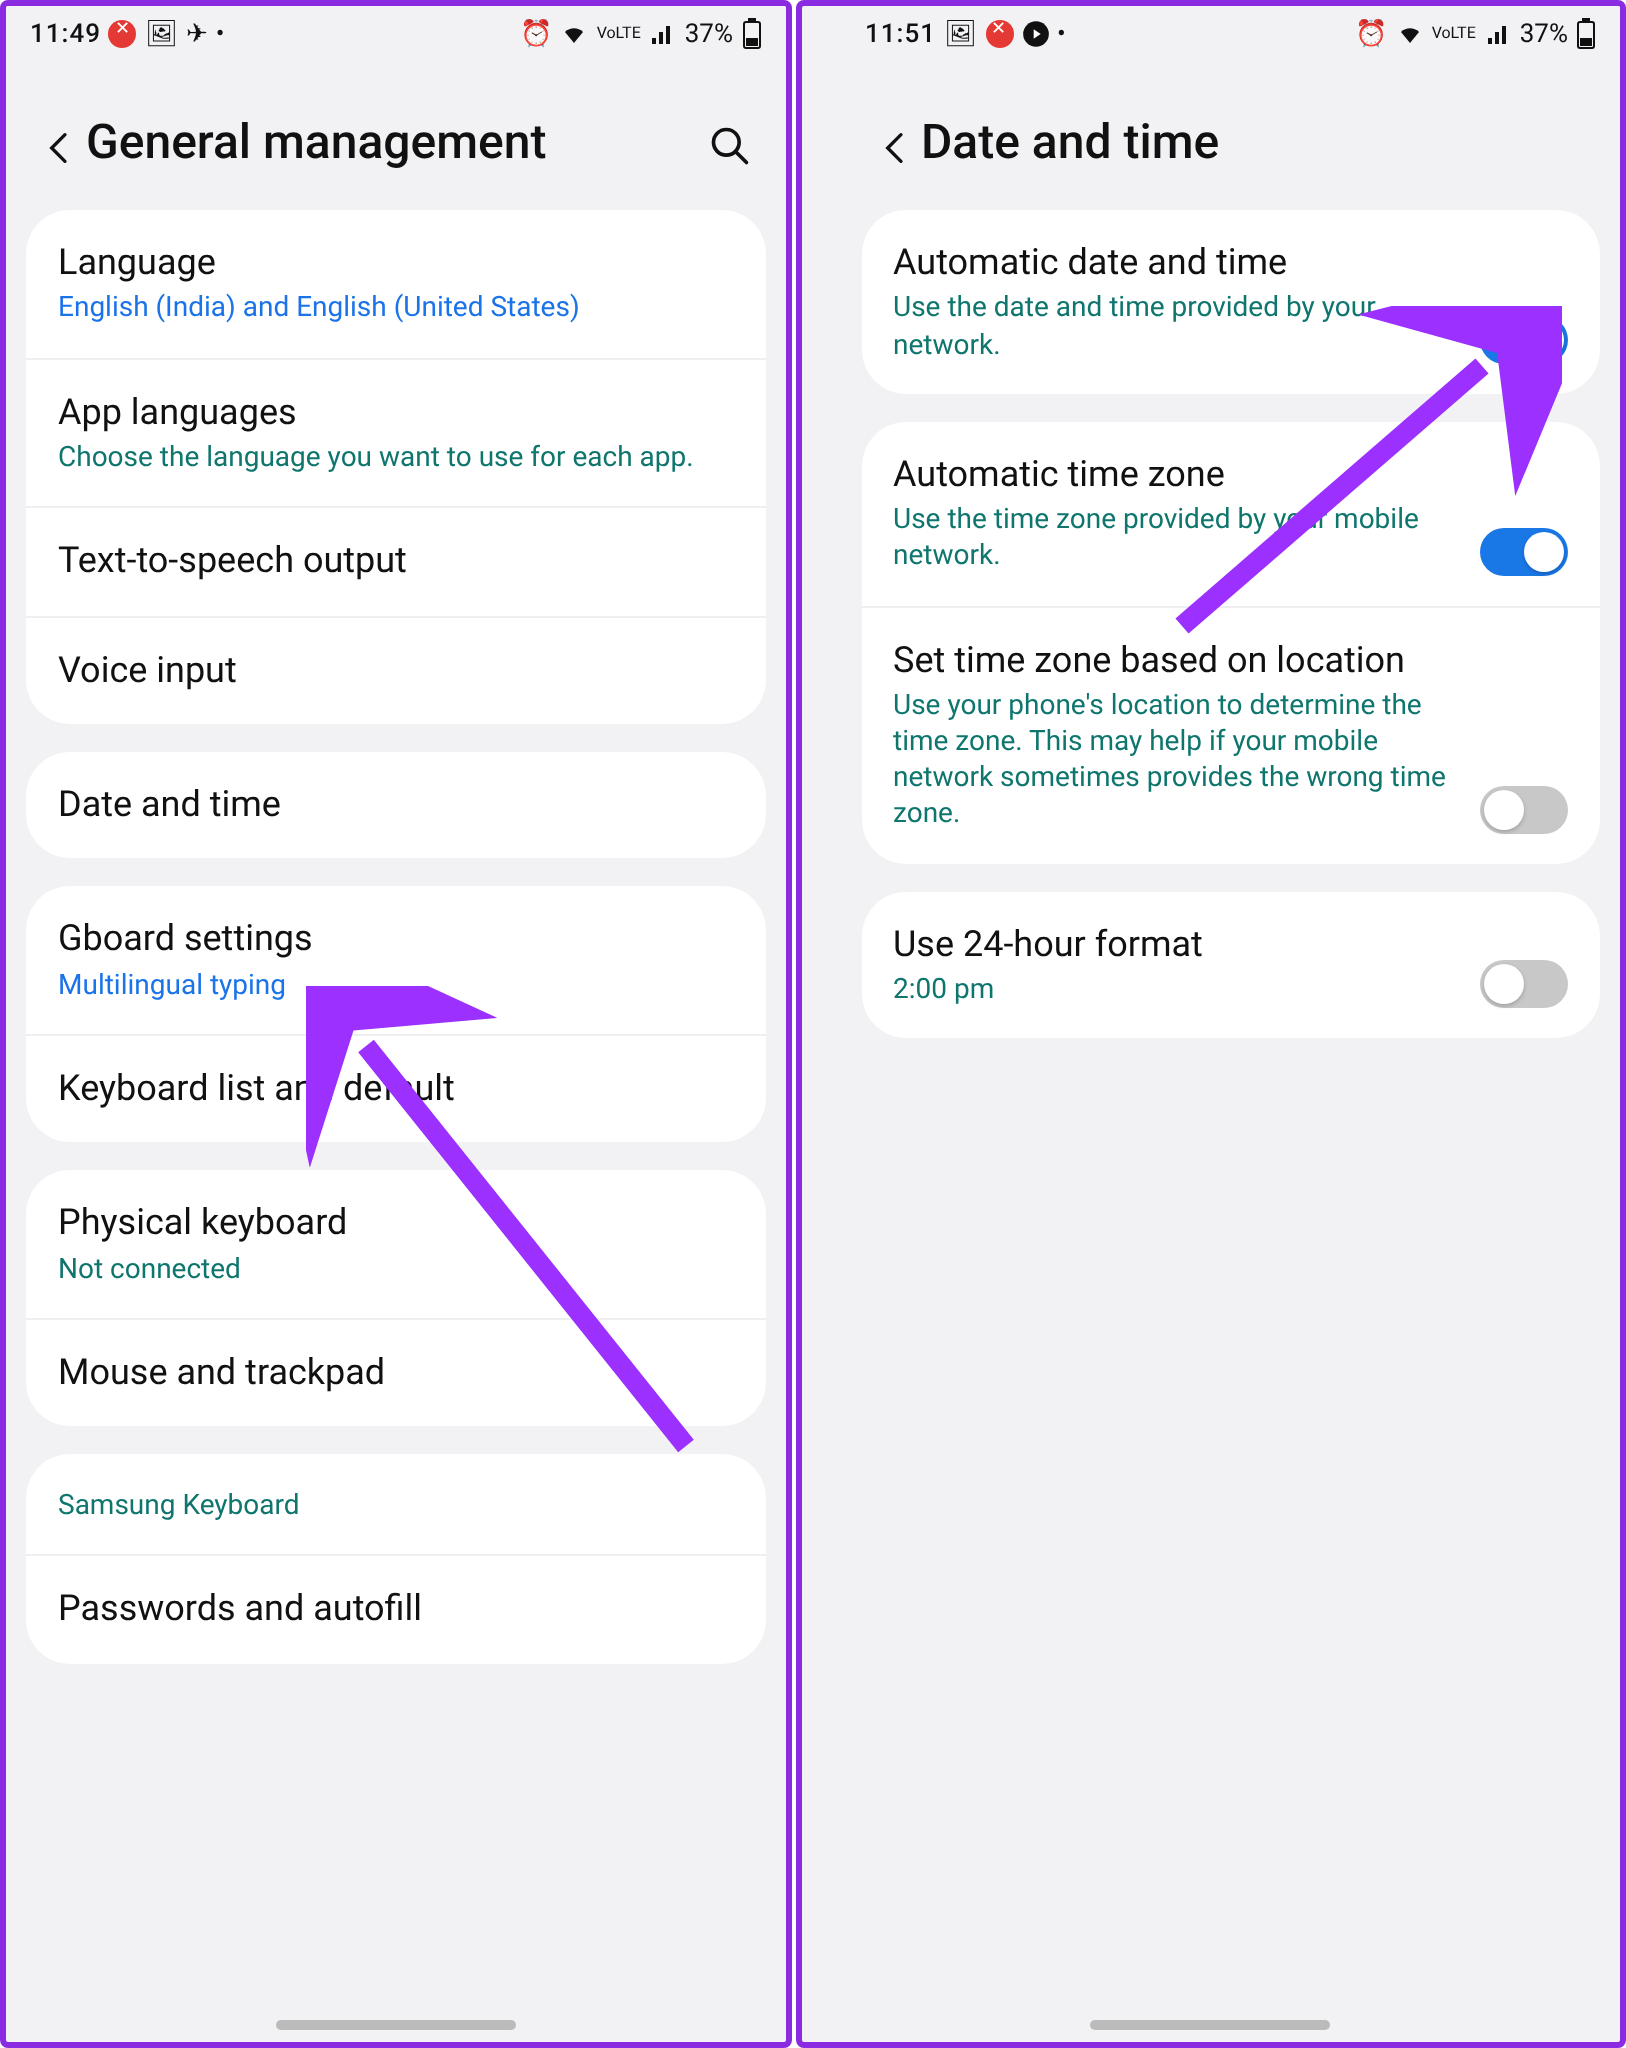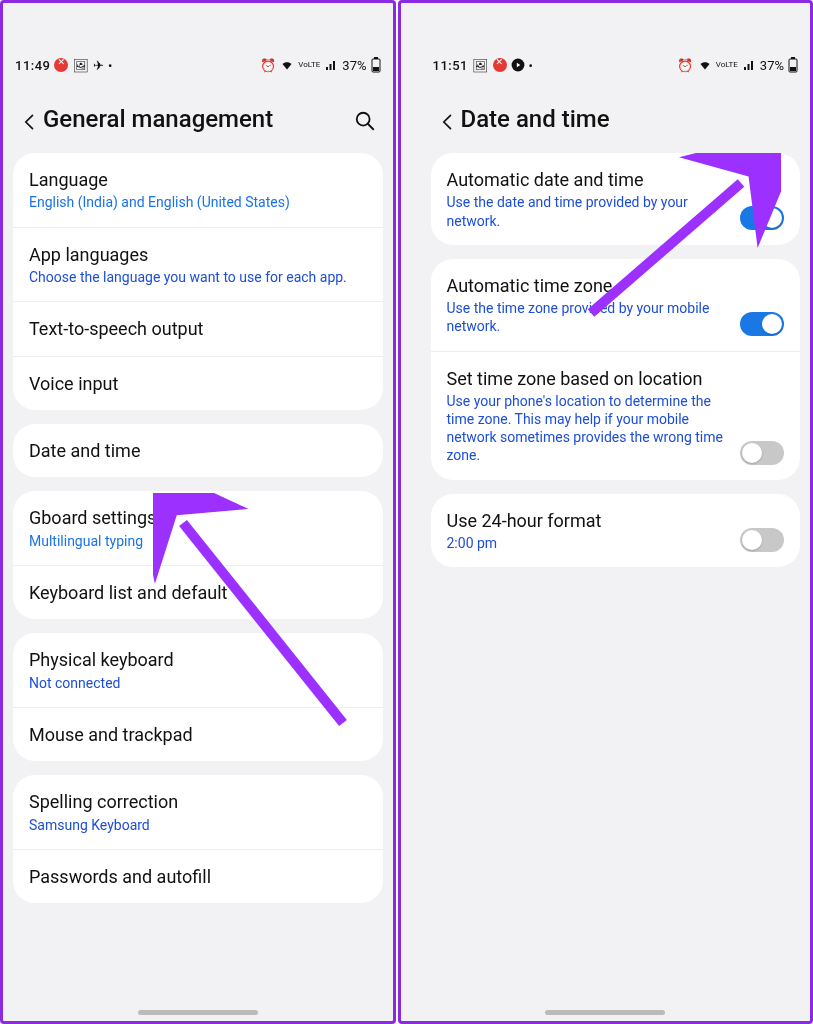--- a/index.html
+++ b/index.html
@@ -24,21 +24,20 @@
   }
   .phone + .phone { margin-left: 2px; padding-left: 20px; }
   .statusbar {
     display: flex;
     justify-content: space-between;
     align-items: center;
     padding: 6px 12px 4px 12px;
     font-size: 13px;
     color: #111;
     background: #f2f2f4;
-    margin-top: 48px;
   }
   .statusbar .left, .statusbar .right { display: flex; align-items: center; gap: 4px; }
   .statusbar .time { font-weight: 500; letter-spacing: 0.5px; }
   .sb-icon { display:inline-flex; align-items:center; justify-content:center; }
   .header {
     display: flex;
     align-items: flex-end;
     padding: 28px 16px 20px 16px;
     gap: 2px;
   }
@@ -51,21 +50,21 @@
     border-radius: 22px;
     margin-bottom: 14px;
     overflow: hidden;
   }
   .row {
     padding: 15px 16px;
     border-bottom: 1px solid #eee;
   }
   .row:last-child { border-bottom: none; }
   .row .rt { font-size: 18px; color: #111; line-height: 1.3; }
-  .row .rs { font-size: 14px; color: #1d4ed8; margin-top: 2px; line-height: 1.3; }
+  .row .rs { font-size: 14px; color: #0f766e; margin-top: 2px; line-height: 1.3; }
   .row .rs.blue { color: #1a73e8; }
   .row.toggle {
     display: flex;
     align-items: flex-end;
     gap: 12px;
   }
   .row.toggle .txt { flex: 1; }
   .switch {
     position: relative;
     width: 44px; height: 24px;
@@ -205,21 +204,20 @@
         </div>
         <div class="row">
           <div class="txt">
             <div class="rt">Mouse and trackpad</div>
           </div>
         </div>
       </div>
       <div class="card">
         <div class="row">
           <div class="txt">
-            <div class="rt">Spelling correction</div>
             <div class="rs">Samsung Keyboard</div>
           </div>
         </div>
         <div class="row">
           <div class="txt">
             <div class="rt">Passwords and autofill</div>
           </div>
         </div>
       </div>
     </div>

